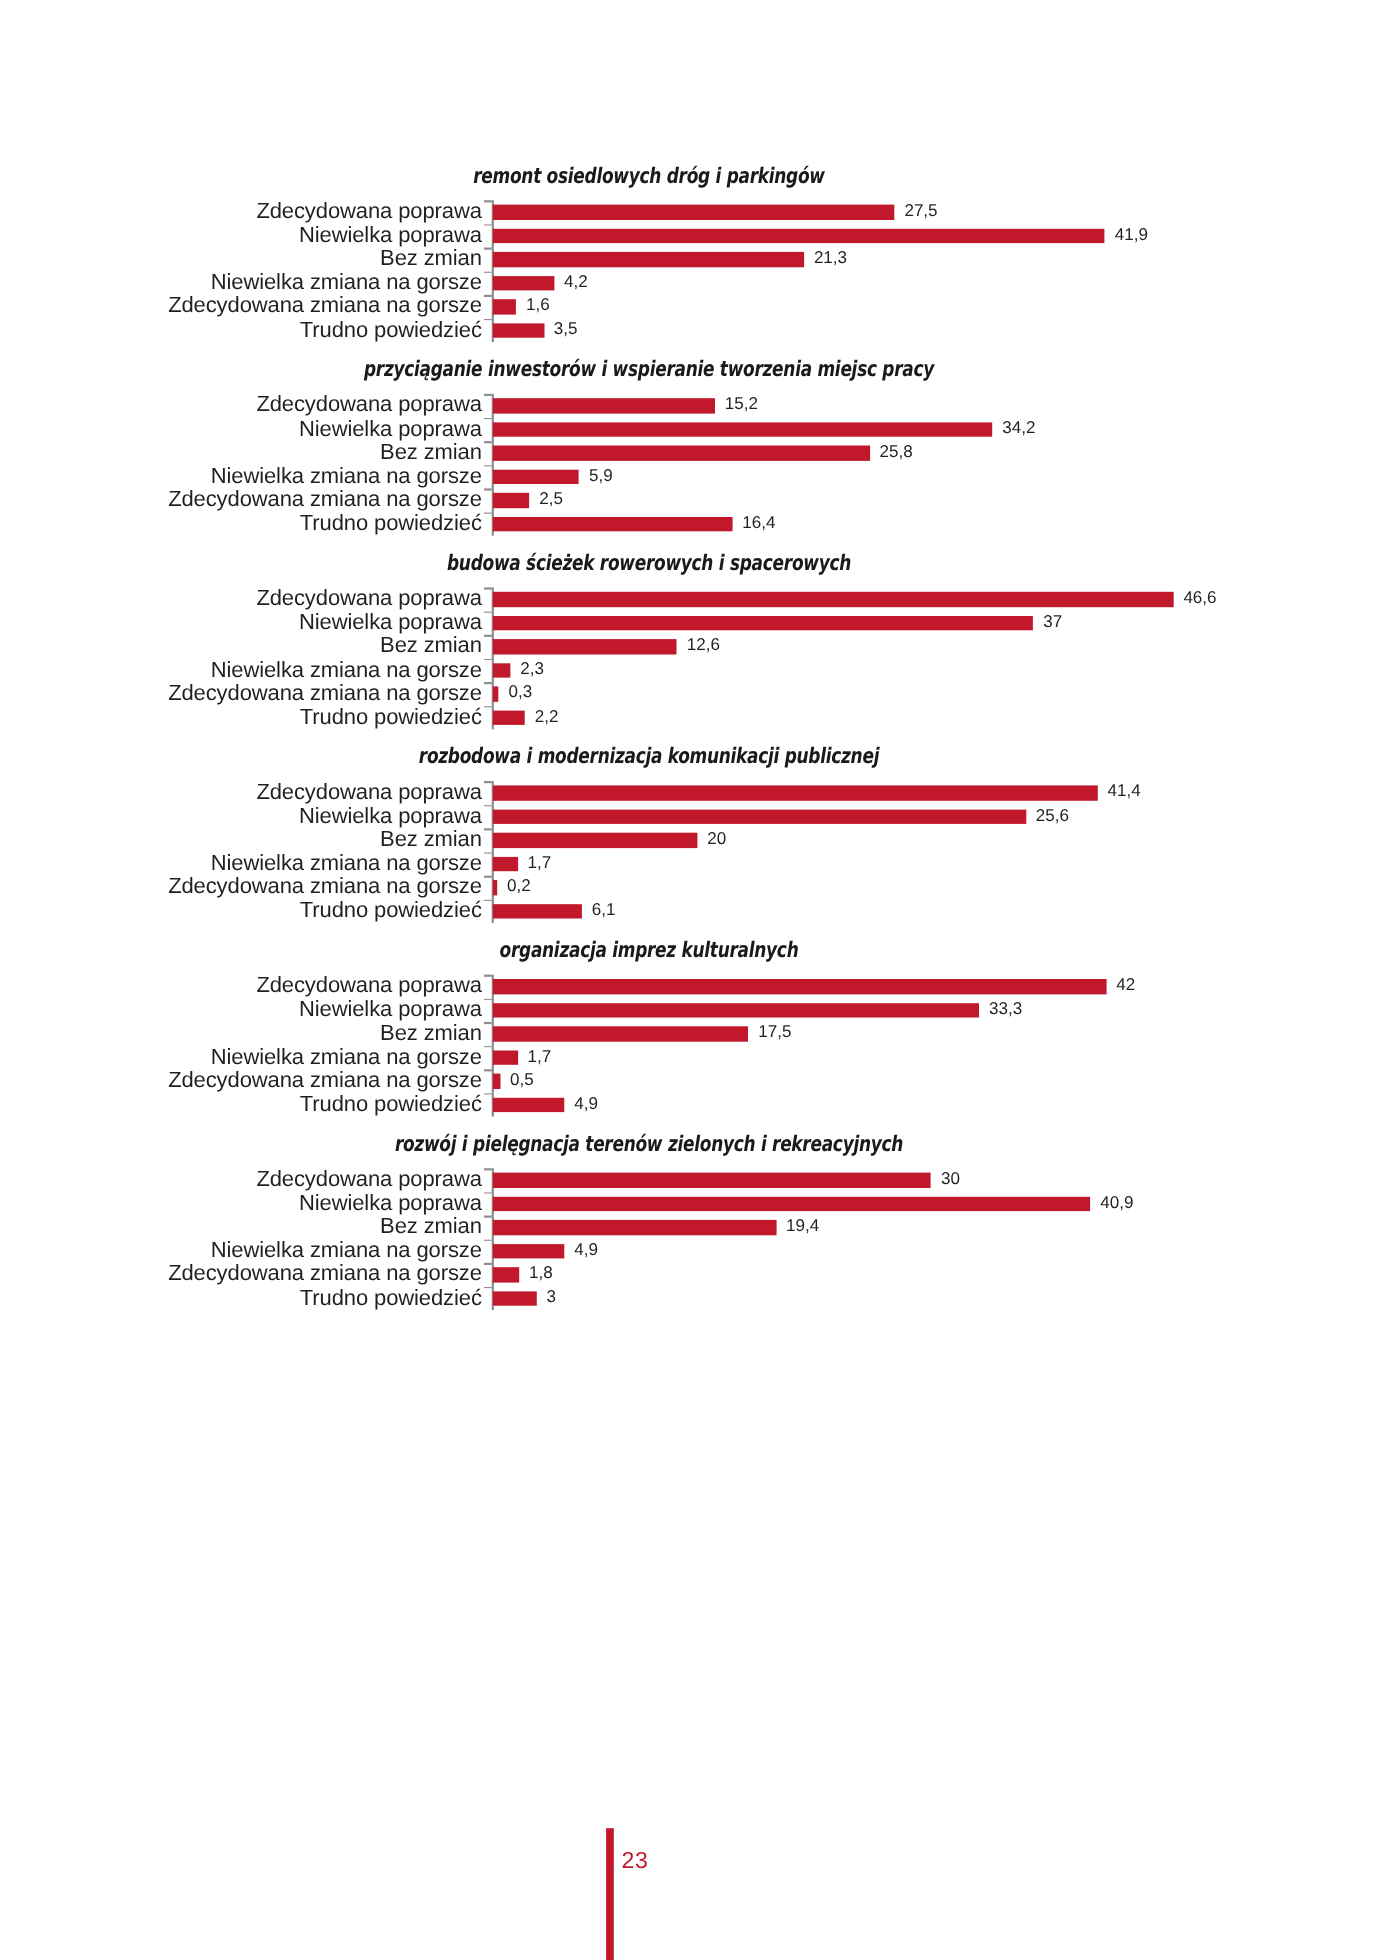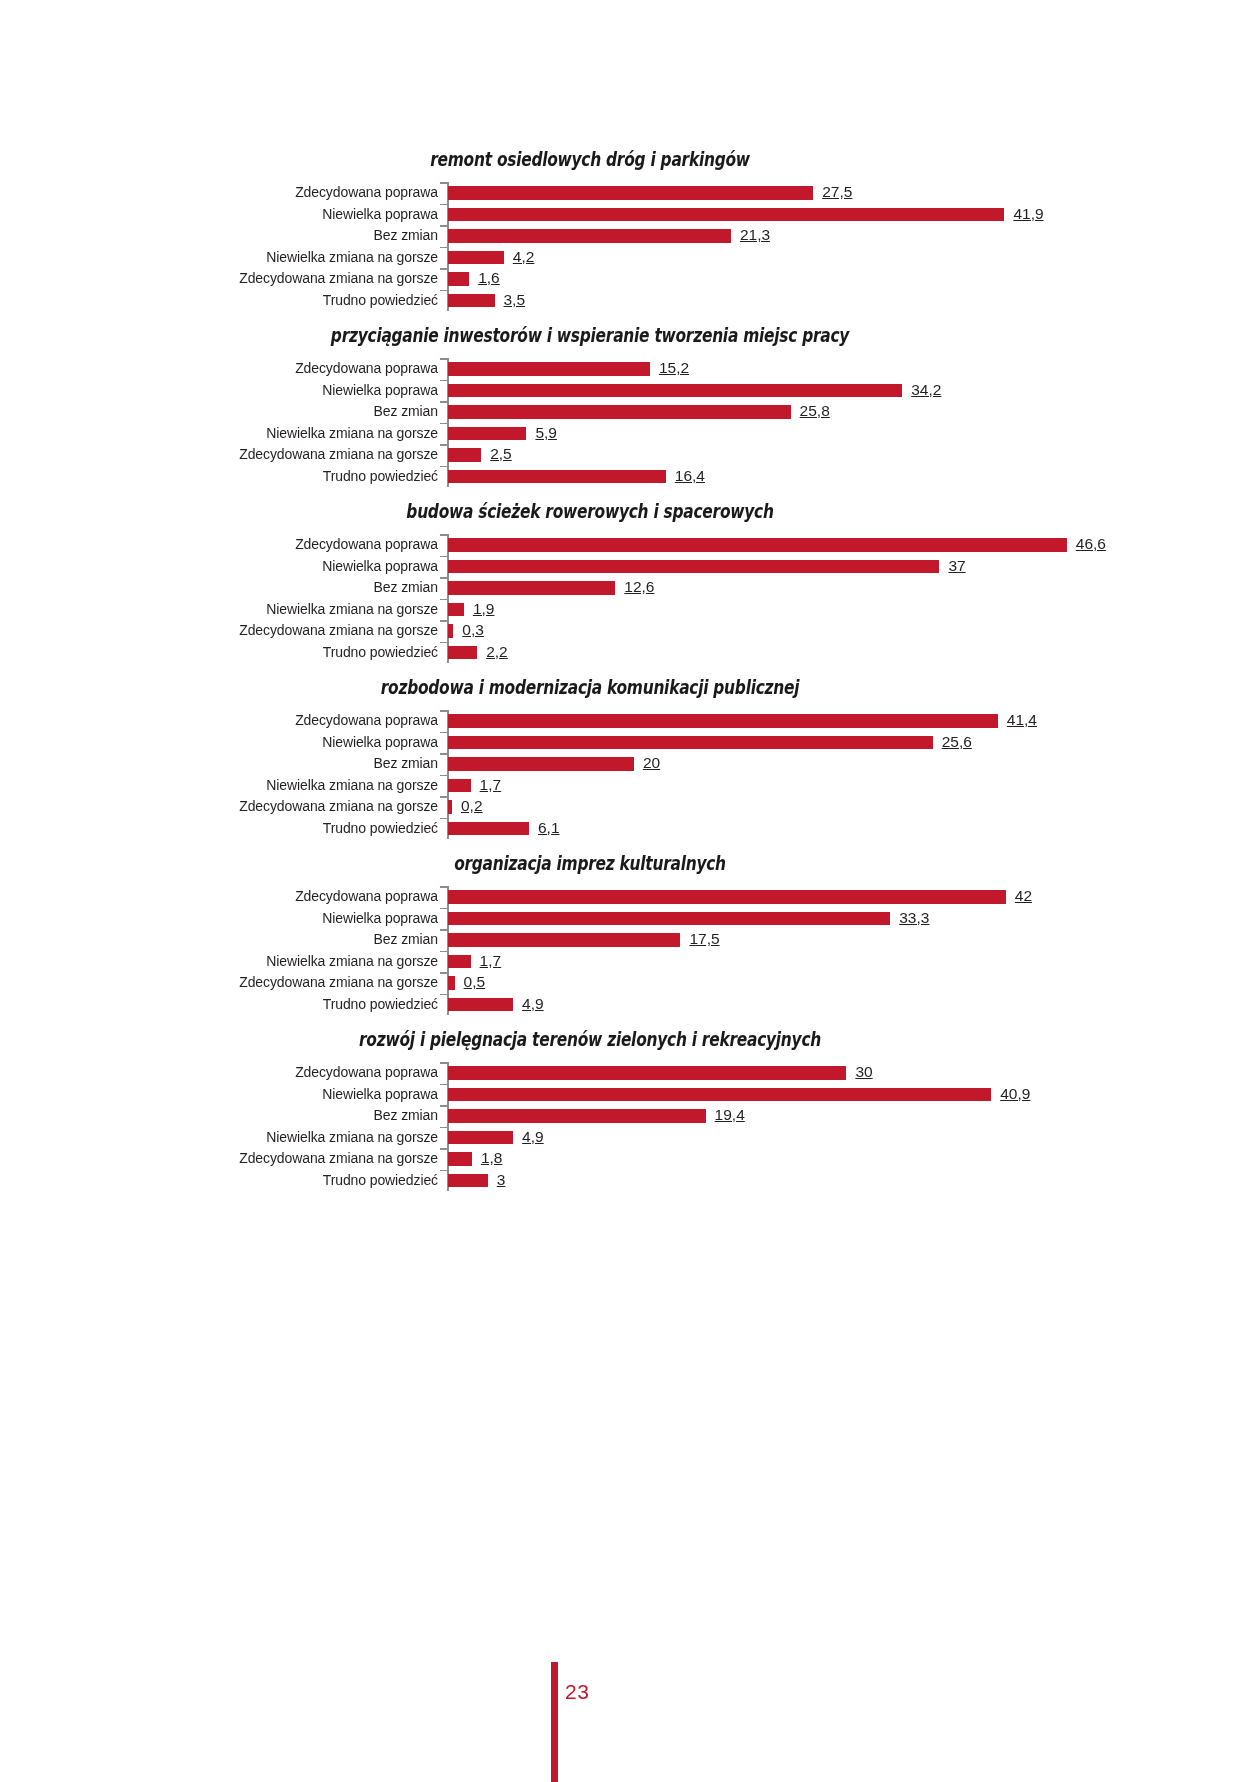--- a/index.html
+++ b/index.html
@@ -73,21 +73,21 @@
     height: 21.5px;
     display: block;
   }
 
   .row-label {
     position: absolute;
     right: 813px; 
     top: 0;
     height: 21.5px;
     line-height: 21.5px;
-    font-size: 14px;
+    font-size: 20px;
     letter-spacing: -0.1px;
     white-space: nowrap;
     text-align: right;
     color: #231f20;
     padding-right: 9px;
   }
 
   .tick {
     position: absolute;
     left: 440px;
@@ -115,21 +115,20 @@
   .bar-value {
     float: left;
     height: 13.5px;
     line-height: 14px;
     font-size: 15.5px;
     color: #231f20;
     padding-left: 9px;
     white-space: nowrap;
     position: relative;
     top: -1px;
-    text-decoration: underline;
   }
 
   
   .footer {
     position: absolute;
     left: 0;
     bottom: 0;
     width: 1260px;
     height: 120px;
   }
@@ -290,21 +289,21 @@
             <div class="bar-wrap">
               <div class="bar" style="width: 167.3px; background: rgb(193, 24, 43);"></div>
               <div class="bar-value">12,6</div>
             </div>
           </div>
           <div class="row">
             <div class="row-label">Niewielka zmiana na gorsze</div>
             <div class="tick"></div>
             <div class="bar-wrap">
               <div class="bar" style="width: 15.9px; background: rgb(193, 24, 43);"></div>
-              <div class="bar-value">1,9</div>
+              <div class="bar-value">2,3</div>
             </div>
           </div>
           <div class="row">
             <div class="row-label">Zdecydowana zmiana na gorsze</div>
             <div class="tick"></div>
             <div class="bar-wrap">
               <div class="bar" style="width: 5.3px; background: rgb(193, 24, 43);"></div>
               <div class="bar-value">0,3</div>
             </div>
           </div>

